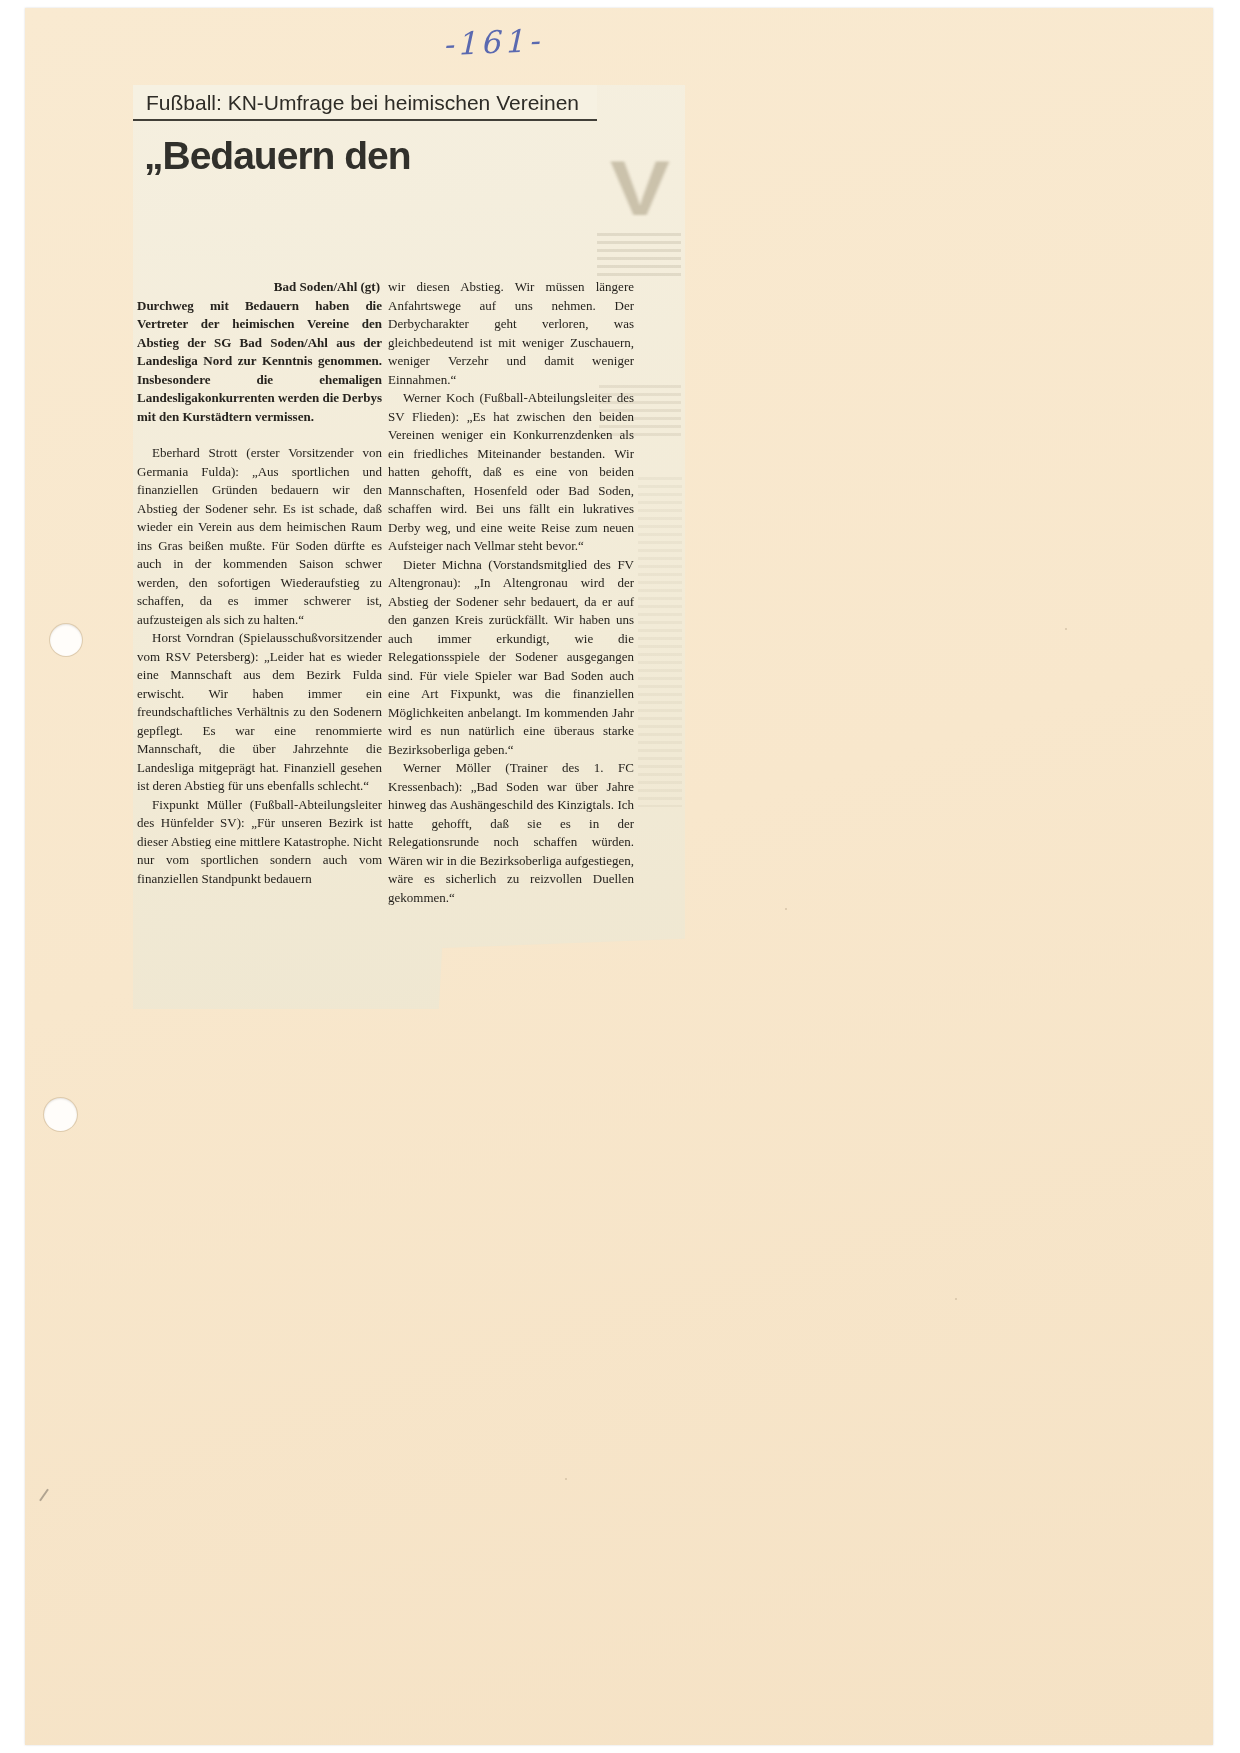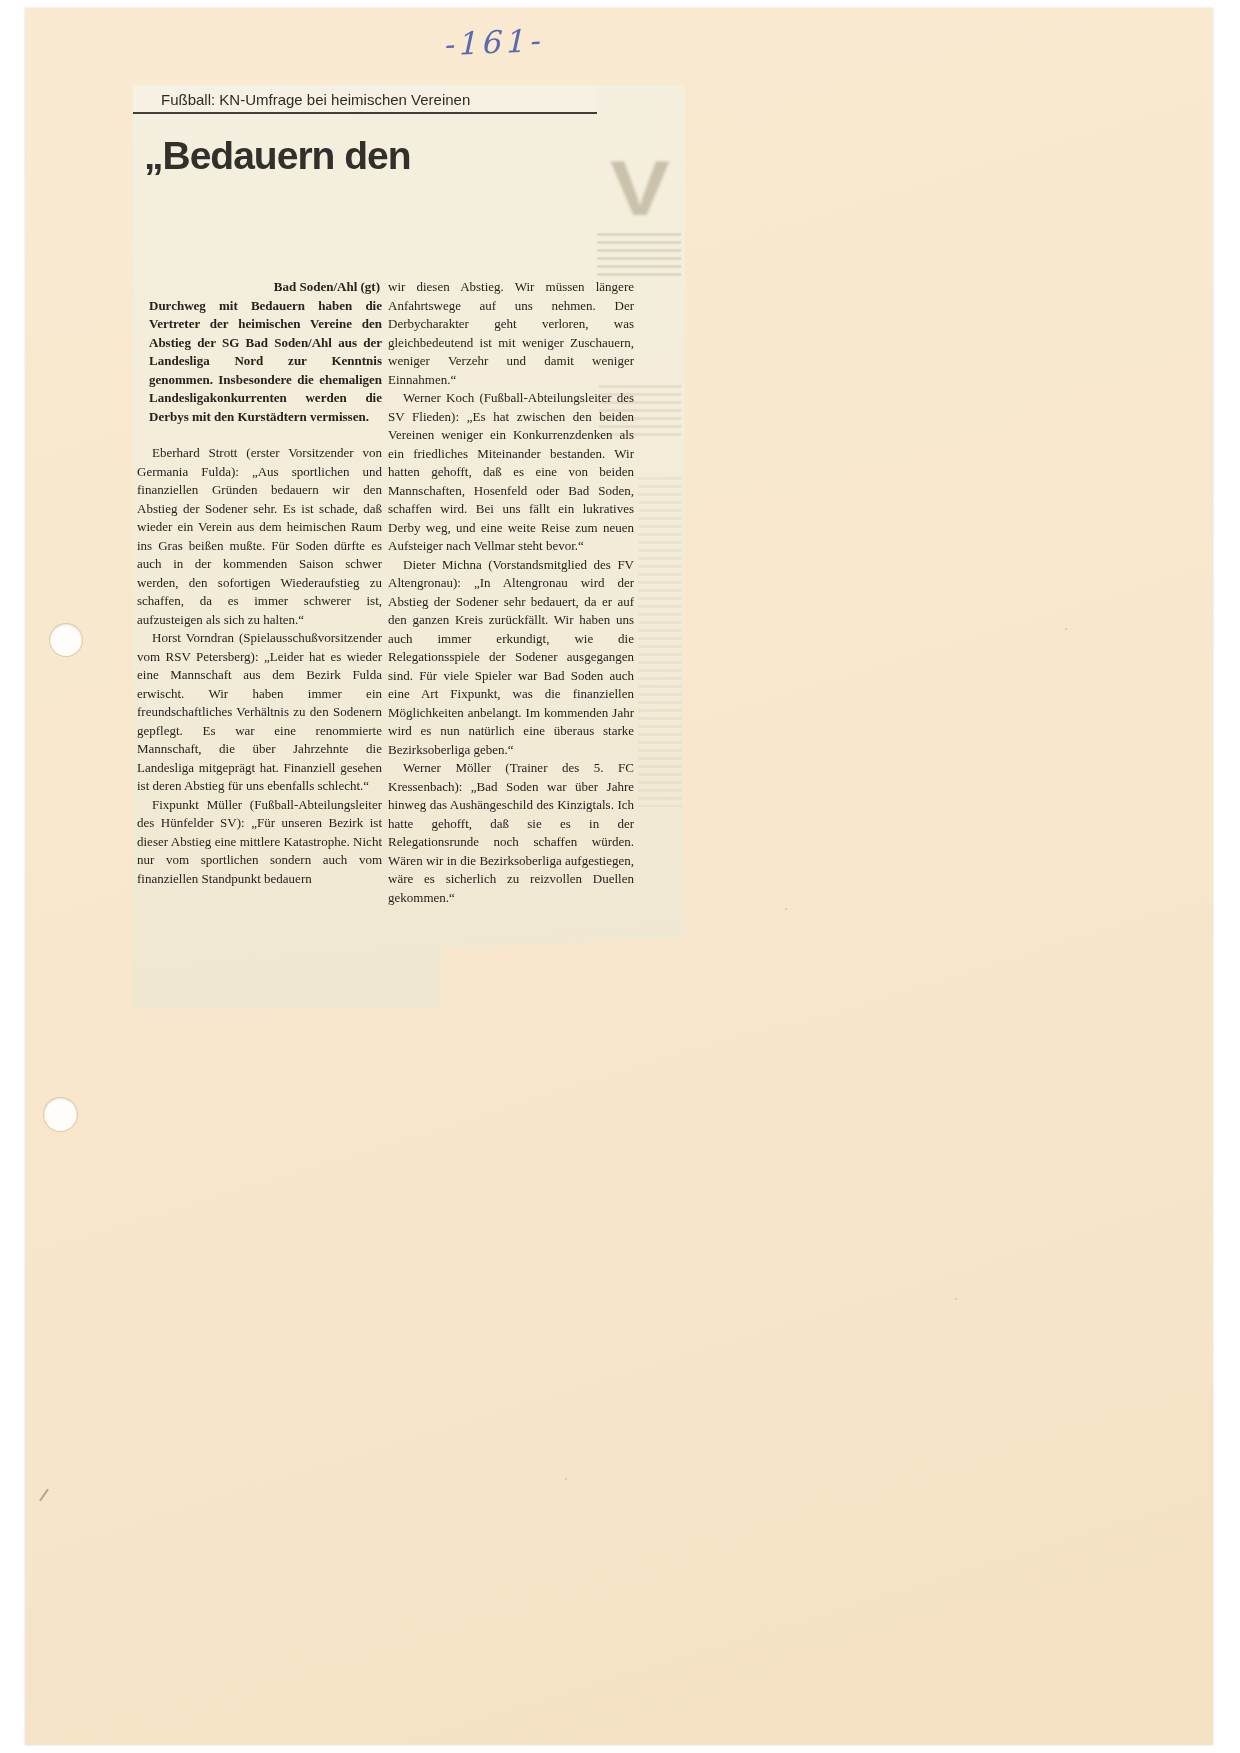--- a/index.html
+++ b/index.html
@@ -41,23 +41,23 @@
   .clipping {
     position: absolute; left: 108px; top: 77px;
     width: 552px; height: 924px;
     background: linear-gradient(175deg, #f5efdf 0%, #f2ebd7 60%, #efe7d1 100%);
     clip-path: polygon(0 0, 100% 0, 100% 92.4%, 56% 93.4%, 55.4% 100%, 0 100%);
     filter: drop-shadow(0 2px 3px rgba(120,90,50,0.28));
   }
   .kicker {
     position: absolute; left: 0; top: 0; width: 464px;
     box-sizing: border-box;
-    padding: 6px 0 4px 28px;
+    padding: 6px 0 4px 13px;
     font-family: "Liberation Sans", sans-serif;
-    font-size: 15px; font-weight: 500;
+    font-size: 21px; font-weight: 500;
     color: #2e2c27;
     background: #f6f1e2;
     border-bottom: 2.5px solid #413f38;
   }
   .headline {
     position: absolute; left: 11px; top: 42px; width: 520px;
     font-family: "Liberation Sans", sans-serif;
     font-weight: bold;
     font-size: 39px; line-height: 57px;
     letter-spacing: -1px;
@@ -66,21 +66,21 @@
   .col {
     position: absolute; top: 193px; width: 245px;
     font-size: 13px; line-height: 18.5px;
     text-align: justify;
     color: #26231e;
     hyphens: auto;
   }
   .col-1 { left: 4px; }
   .col-2 { left: 255px; width: 246px; }
   .dateline { font-weight: bold; text-align: right; padding-right: 2px; }
-  .intro { font-weight: bold; margin: 0 0 18px 12px; text-indent: 0; }
+  .intro { font-weight: bold; margin: 0 0 18px 0; text-indent: 0; }
   .para { margin: 0; text-indent: 15px; }
   .para.no-indent { text-indent: 0; }
   .lead { font-weight: normal; }
   .lead::after { content: " "; }
   
   .ghost-letter {
     position: absolute; left: 481px; top: 58px;
     font-family: "Liberation Sans", sans-serif;
     font-weight: bold; font-size: 78px;
     color: rgba(162,150,122,0.50);
@@ -148,18 +148,18 @@
       <p class="para no-indent">
         <span>wir diesen Abstieg. Wir müssen längere Anfahrtswege auf uns nehmen. Der Derbycharakter geht verloren, was gleichbedeutend ist mit weniger Zuschauern, weniger Verzehr und damit weniger Einnahmen.“</span>
       </p>
       <p class="para">
         <span class="lead">Werner Koch (Fußball-Abteilungsleiter des SV Flieden):</span><span>„Es hat zwischen den beiden Vereinen weniger ein Konkurrenzdenken als ein friedliches Miteinander bestanden. Wir hatten gehofft, daß es eine von beiden Mannschaften, Hosenfeld oder Bad Soden, schaffen wird. Bei uns fällt ein lukratives Derby weg, und eine weite Reise zum neuen Aufsteiger nach Vellmar steht bevor.“</span>
       </p>
       <p class="para">
         <span class="lead">Dieter Michna (Vorstandsmitglied des FV Altengronau):</span><span>„In Altengronau wird der Abstieg der Sodener sehr bedauert, da er auf den ganzen Kreis zurückfällt. Wir haben uns auch immer erkundigt, wie die Relegationsspiele der Sodener ausgegangen sind. Für viele Spieler war Bad Soden auch eine Art Fixpunkt, was die finanziellen Möglichkeiten anbelangt. Im kommenden Jahr wird es nun natürlich eine überaus starke Bezirksoberliga geben.“</span>
       </p>
       <p class="para">
-        <span class="lead">Werner Möller (Trainer des 5. FC Kressenbach):</span><span>„Bad Soden war über Jahre hinweg das Aushängeschild des Kinzigtals. Ich hatte gehofft, daß sie es in der Relegationsrunde noch schaffen würden. Wären wir in die Bezirksoberliga aufgestiegen, wäre es sicherlich zu reizvollen Duellen gekommen.“</span>
+        <span class="lead">Werner Möller (Trainer des 1. FC Kressenbach):</span><span>„Bad Soden war über Jahre hinweg das Aushängeschild des Kinzigtals. Ich hatte gehofft, daß sie es in der Relegationsrunde noch schaffen würden. Wären wir in die Bezirksoberliga aufgestiegen, wäre es sicherlich zu reizvollen Duellen gekommen.“</span>
       </p>
     </div>
 
   </div>
 </div>
 
 </body></html>

